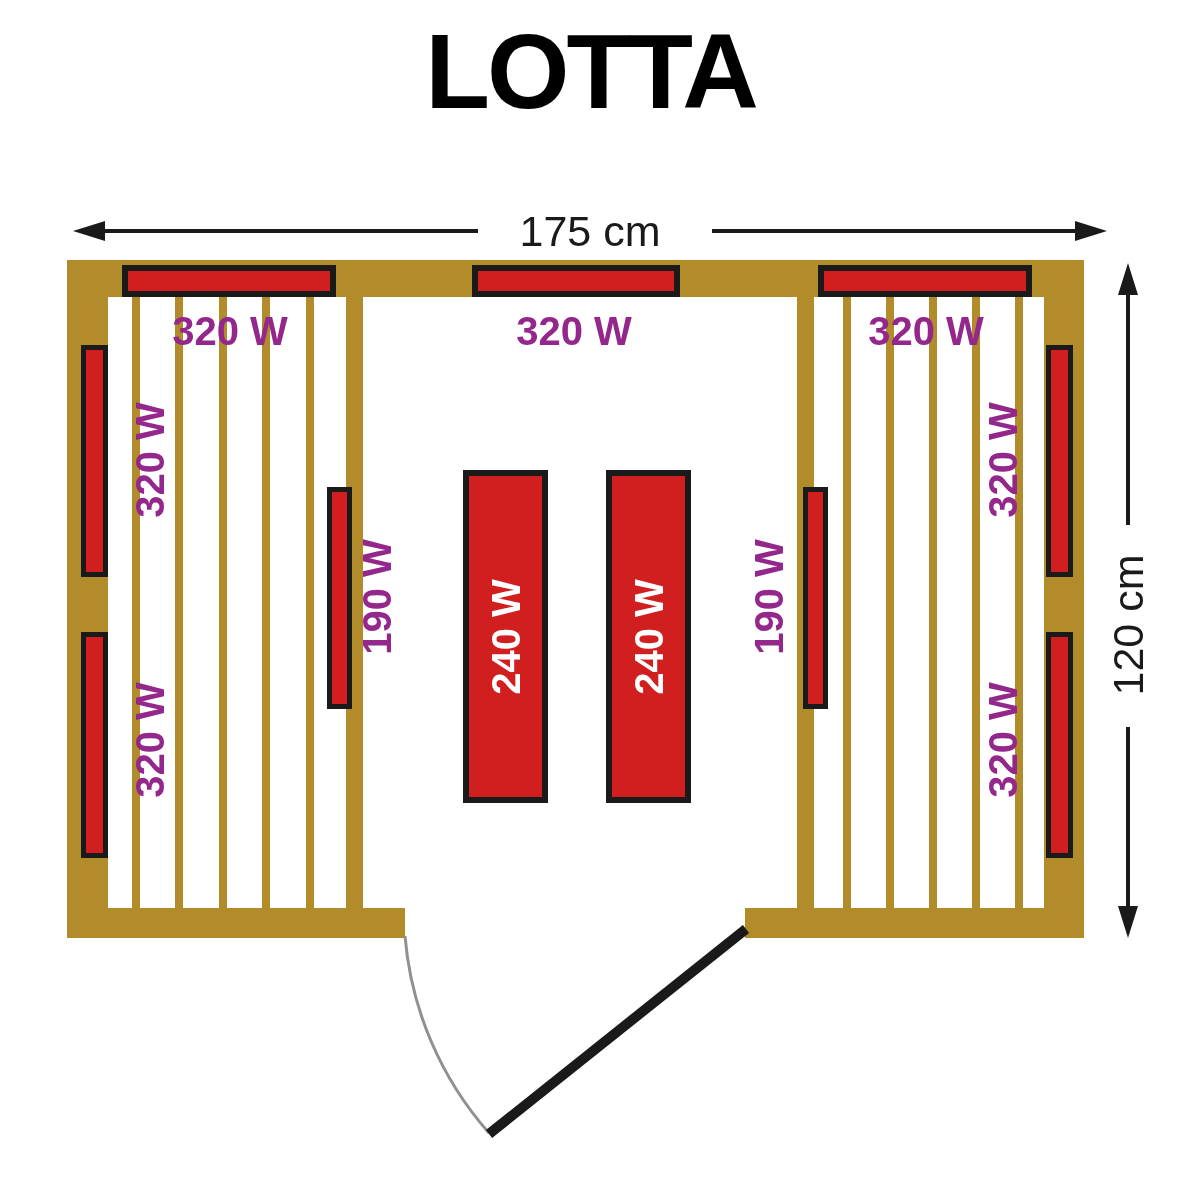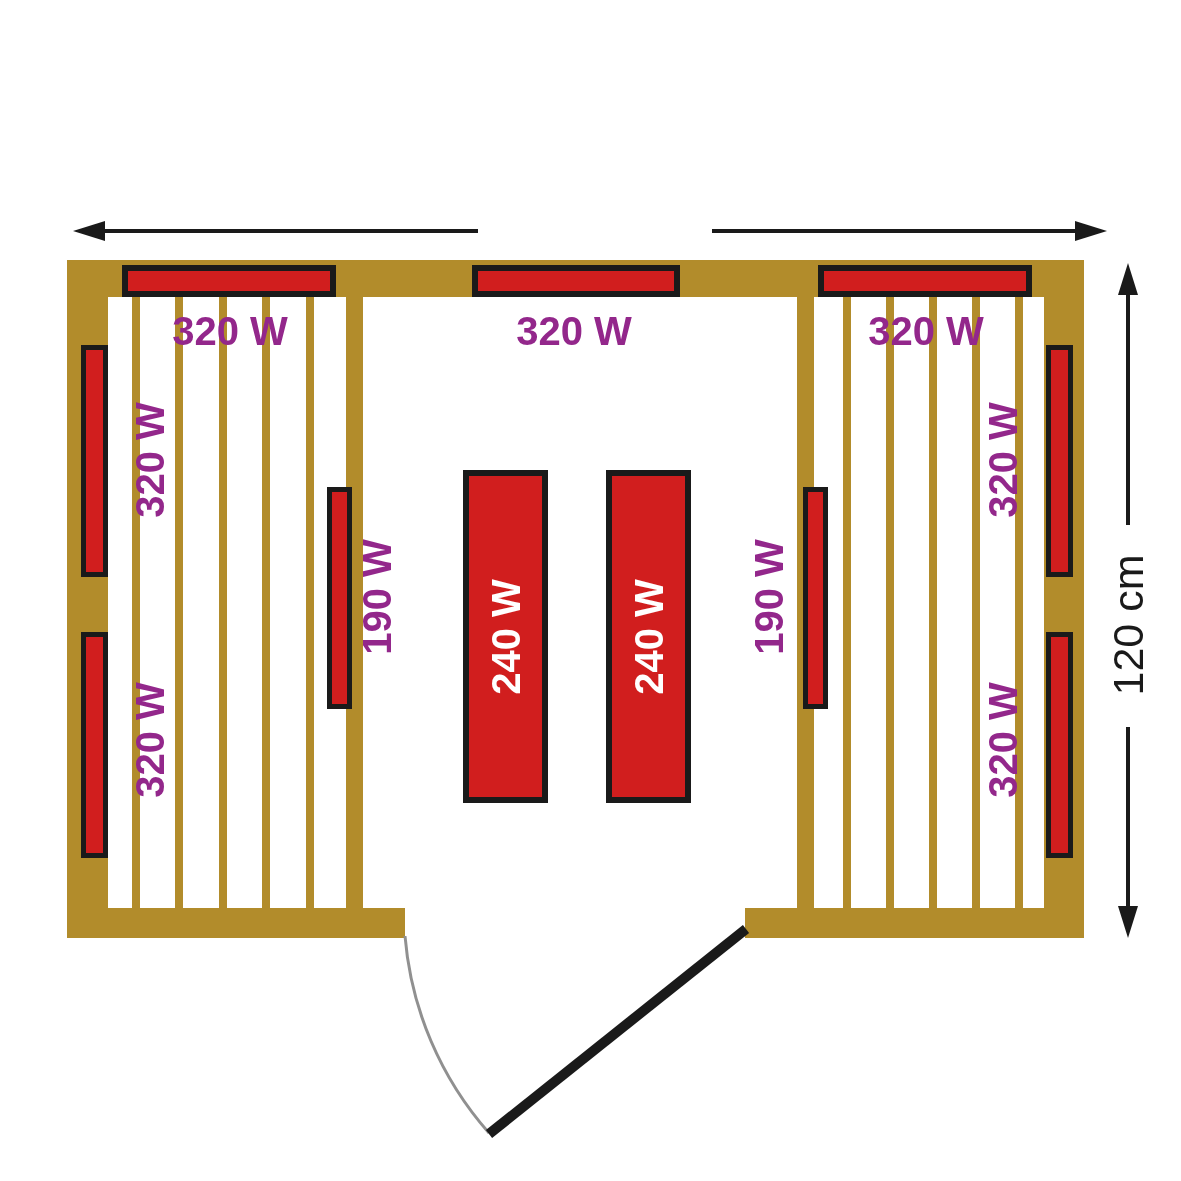--- a/index.html
+++ b/index.html
@@ -43,23 +43,25 @@
   .arr.right{border-top:10px solid transparent;border-bottom:10px solid transparent;border-left:32px solid var(--outline-black);}
   .arr.up   {border-left:10px solid transparent;border-right:10px solid transparent;border-bottom:32px solid var(--outline-black);}
   .arr.down {border-left:10px solid transparent;border-right:10px solid transparent;border-top:32px solid var(--outline-black);}
   svg.overlay{position:absolute;left:0;top:0;width:1181px;height:1181px;pointer-events:none;}
 </style>
 </head>
 <body>
 
 <div class="stage" style="--wall-wood: #b28c2b; --heater-red: #d11e1e; --label-purple: #93278b; --outline-black: #1a1a1a; --bench-label-white: #ffffff; --door-arc-gray: #909090;">
 
+  <div class="abs title">LOTTA</div>
 
   <div class="abs arr left" style="left:73px;top:221px;"></div>
   <div class="abs dim-line" style="left:103px;top:229px;width:375px;height:4px;"></div>
+  <div class="abs dim-text h" style="left:470px;top:206px;">175 cm</div>
   <div class="abs dim-line" style="left:712px;top:229px;width:363px;height:4px;"></div>
   <div class="abs arr right" style="left:1075px;top:221px;"></div>
 
   <div class="abs arr up" style="left:1118px;top:263px;"></div>
   <div class="abs dim-line" style="left:1126px;top:293px;width:4px;height:232px;"></div>
   <div class="abs dim-text v" style="left:1038px;top:601px;">120 cm</div>
   <div class="abs dim-line" style="left:1126px;top:727px;width:4px;height:183px;"></div>
   <div class="abs arr down" style="left:1118px;top:906px;"></div>
 
   <div class="abs wall" style="left:67px;top:260px;width:1017px;height:37px;"></div>

